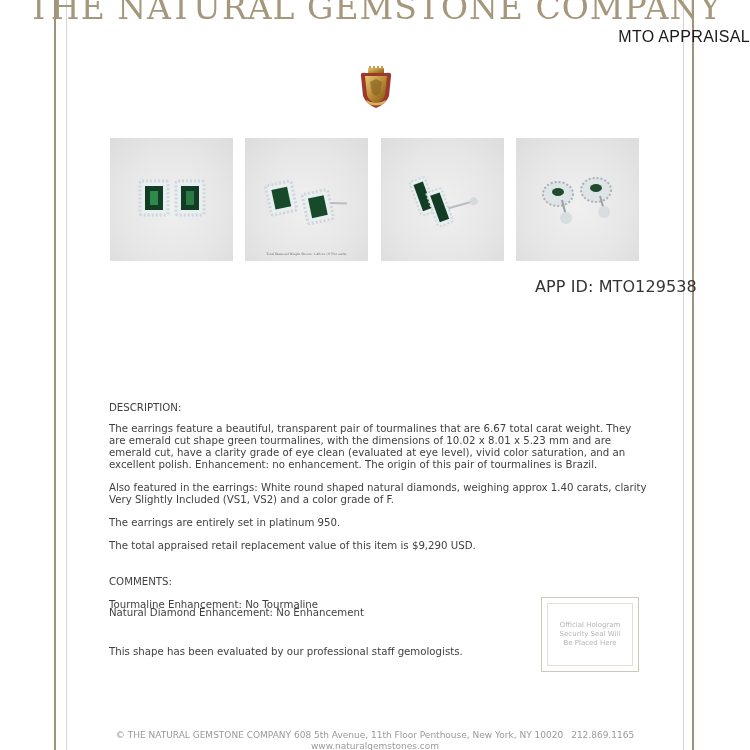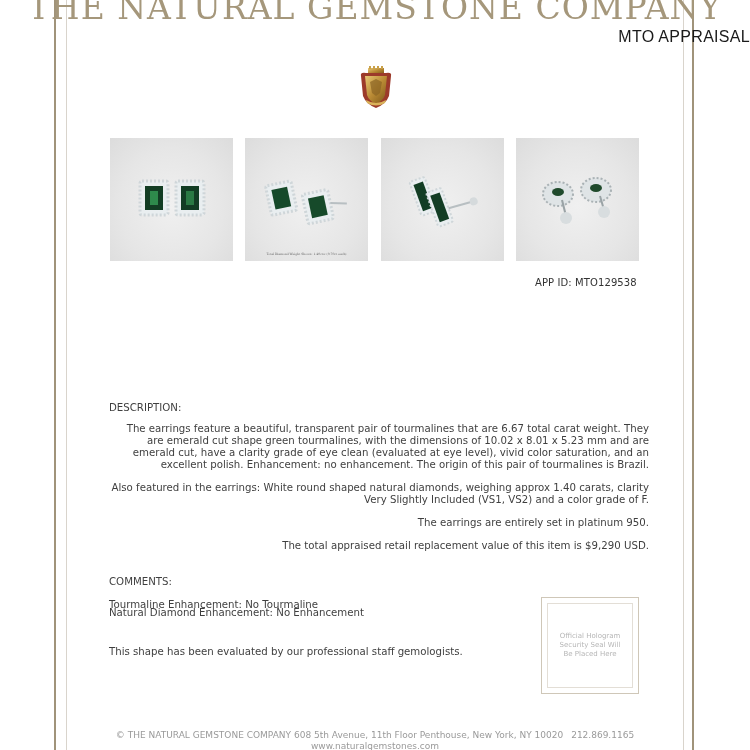--- a/index.html
+++ b/index.html
@@ -20,28 +20,28 @@
     .crest { position: absolute; left: 358px; top: 66px; width: 36px; height: 44px; }
 
     .gallery { position: absolute; top: 138px; left: 110px; width: 530px; height: 123px; }
     .thumb { position: absolute; top: 0; width: 123px; height: 123px;
              background: radial-gradient(ellipse at 50% 55%, #f0f0f0 0%, #e6e6e6 60%, #dcdcdc 100%);
              overflow: hidden; }
     .thumb svg { width: 123px; height: 123px; display: block; }
     .thumb-caption { position: absolute; bottom: 5px; left: 0; right: 0; text-align: center;
                      font-size: 3px; color: #666; font-family: "DejaVu Serif", serif; }
 
-    .app-id { position: absolute; left: 535px; top: 277px; font-size: 10px; color: #333;
+    .app-id { position: absolute; left: 535px; top: 277px; font-size: 16px; color: #333;
               font-family: "DejaVu Sans", sans-serif; letter-spacing: 0.1px; }
 
     .body-text { position: absolute; left: 109px; width: 540px; font-size: 10.2px; line-height: 12px;
                  color: #3f3f3f; font-family: "DejaVu Sans", sans-serif; margin-top: 38px; }
-    .body-text p { margin: 0; text-align: right; }
+    .body-text p { margin: 0; }
 
-    .seal { position: absolute; left: 541px; top: 597px; width: 98px; height: 97px;
+    .seal { position: absolute; left: 541px; top: 597px; width: 98px; height: 75px;
             border: 1px solid #cfc7b8; box-sizing: border-box; }
     .seal-inner { position: absolute; left: 5px; top: 5px; right: 5px; bottom: 5px;
                   border: 1px solid #e3ded6; display: flex; align-items: center; justify-content: center;
                   text-align: center; }
     .seal-text { font-size: 7px; line-height: 9px; color: #b6b6b6; font-family: "DejaVu Sans", sans-serif; }
 
     .footer { position: absolute; left: 0; right: 0; top: 730px; text-align: center;
               font-size: 9px; color: #9a9a9a; font-family: "DejaVu Sans", sans-serif; line-height: 11px; }
     .footer .phone { margin-left: 8px; }
   </style>

